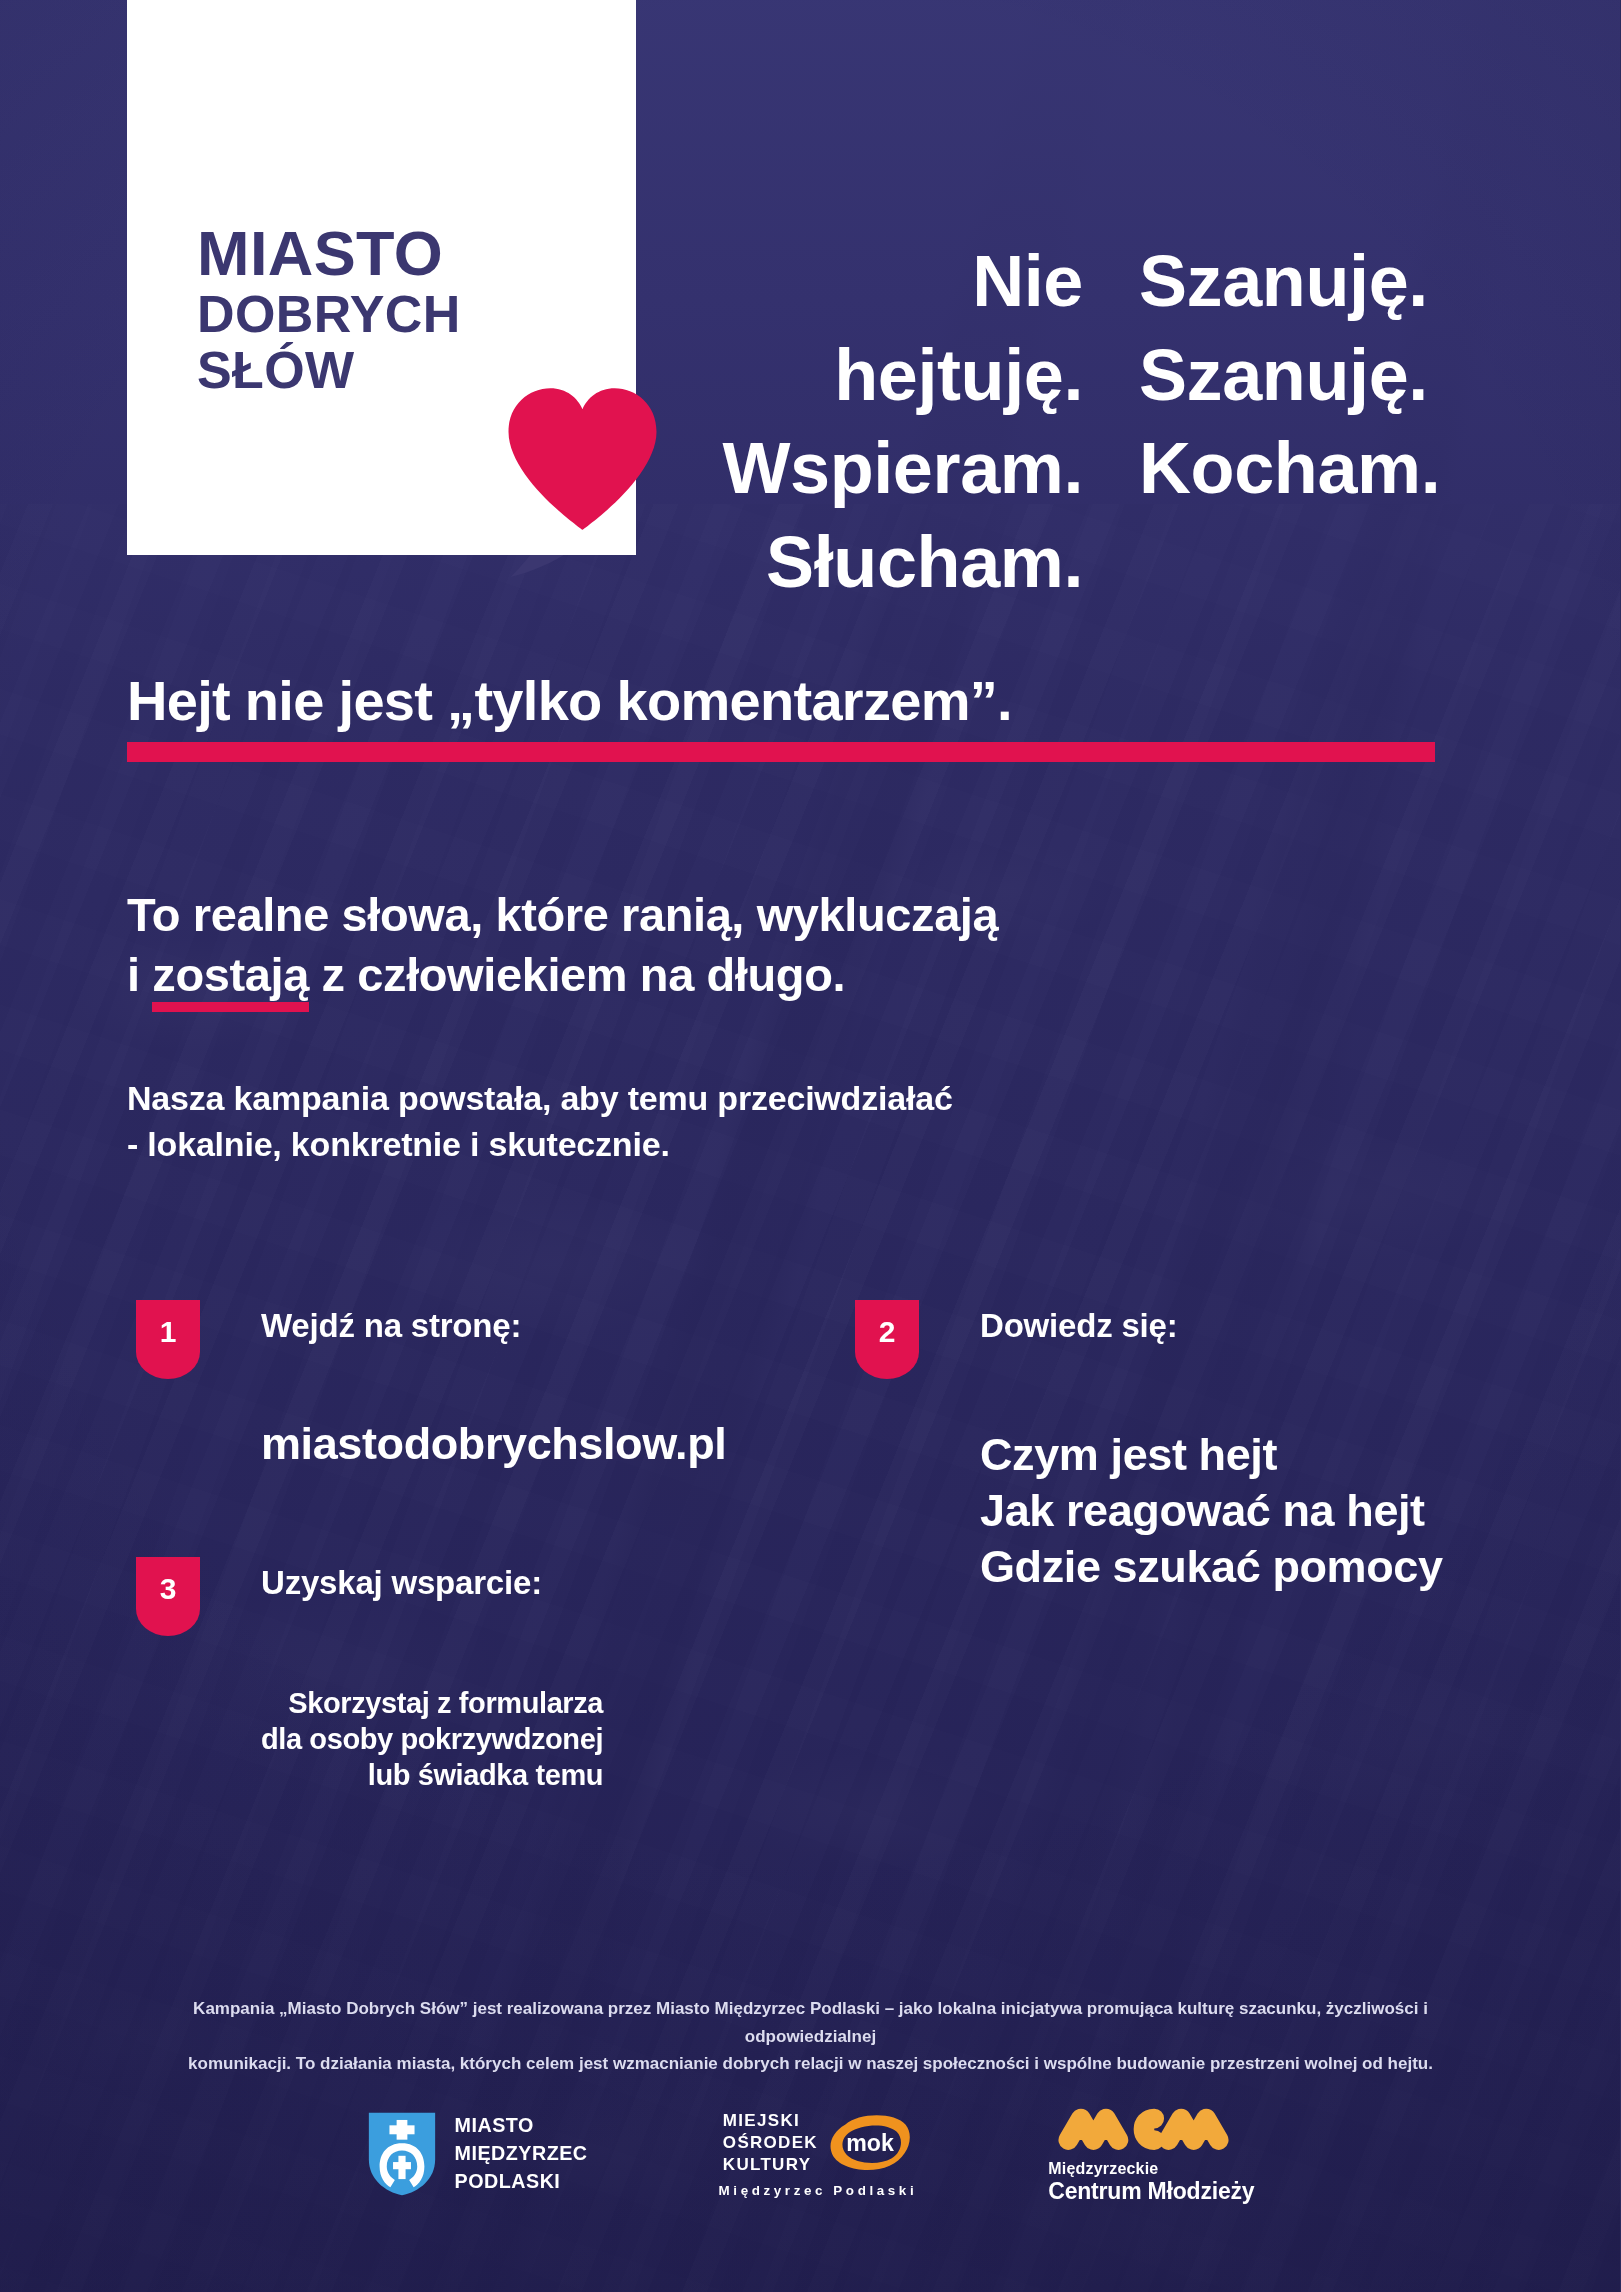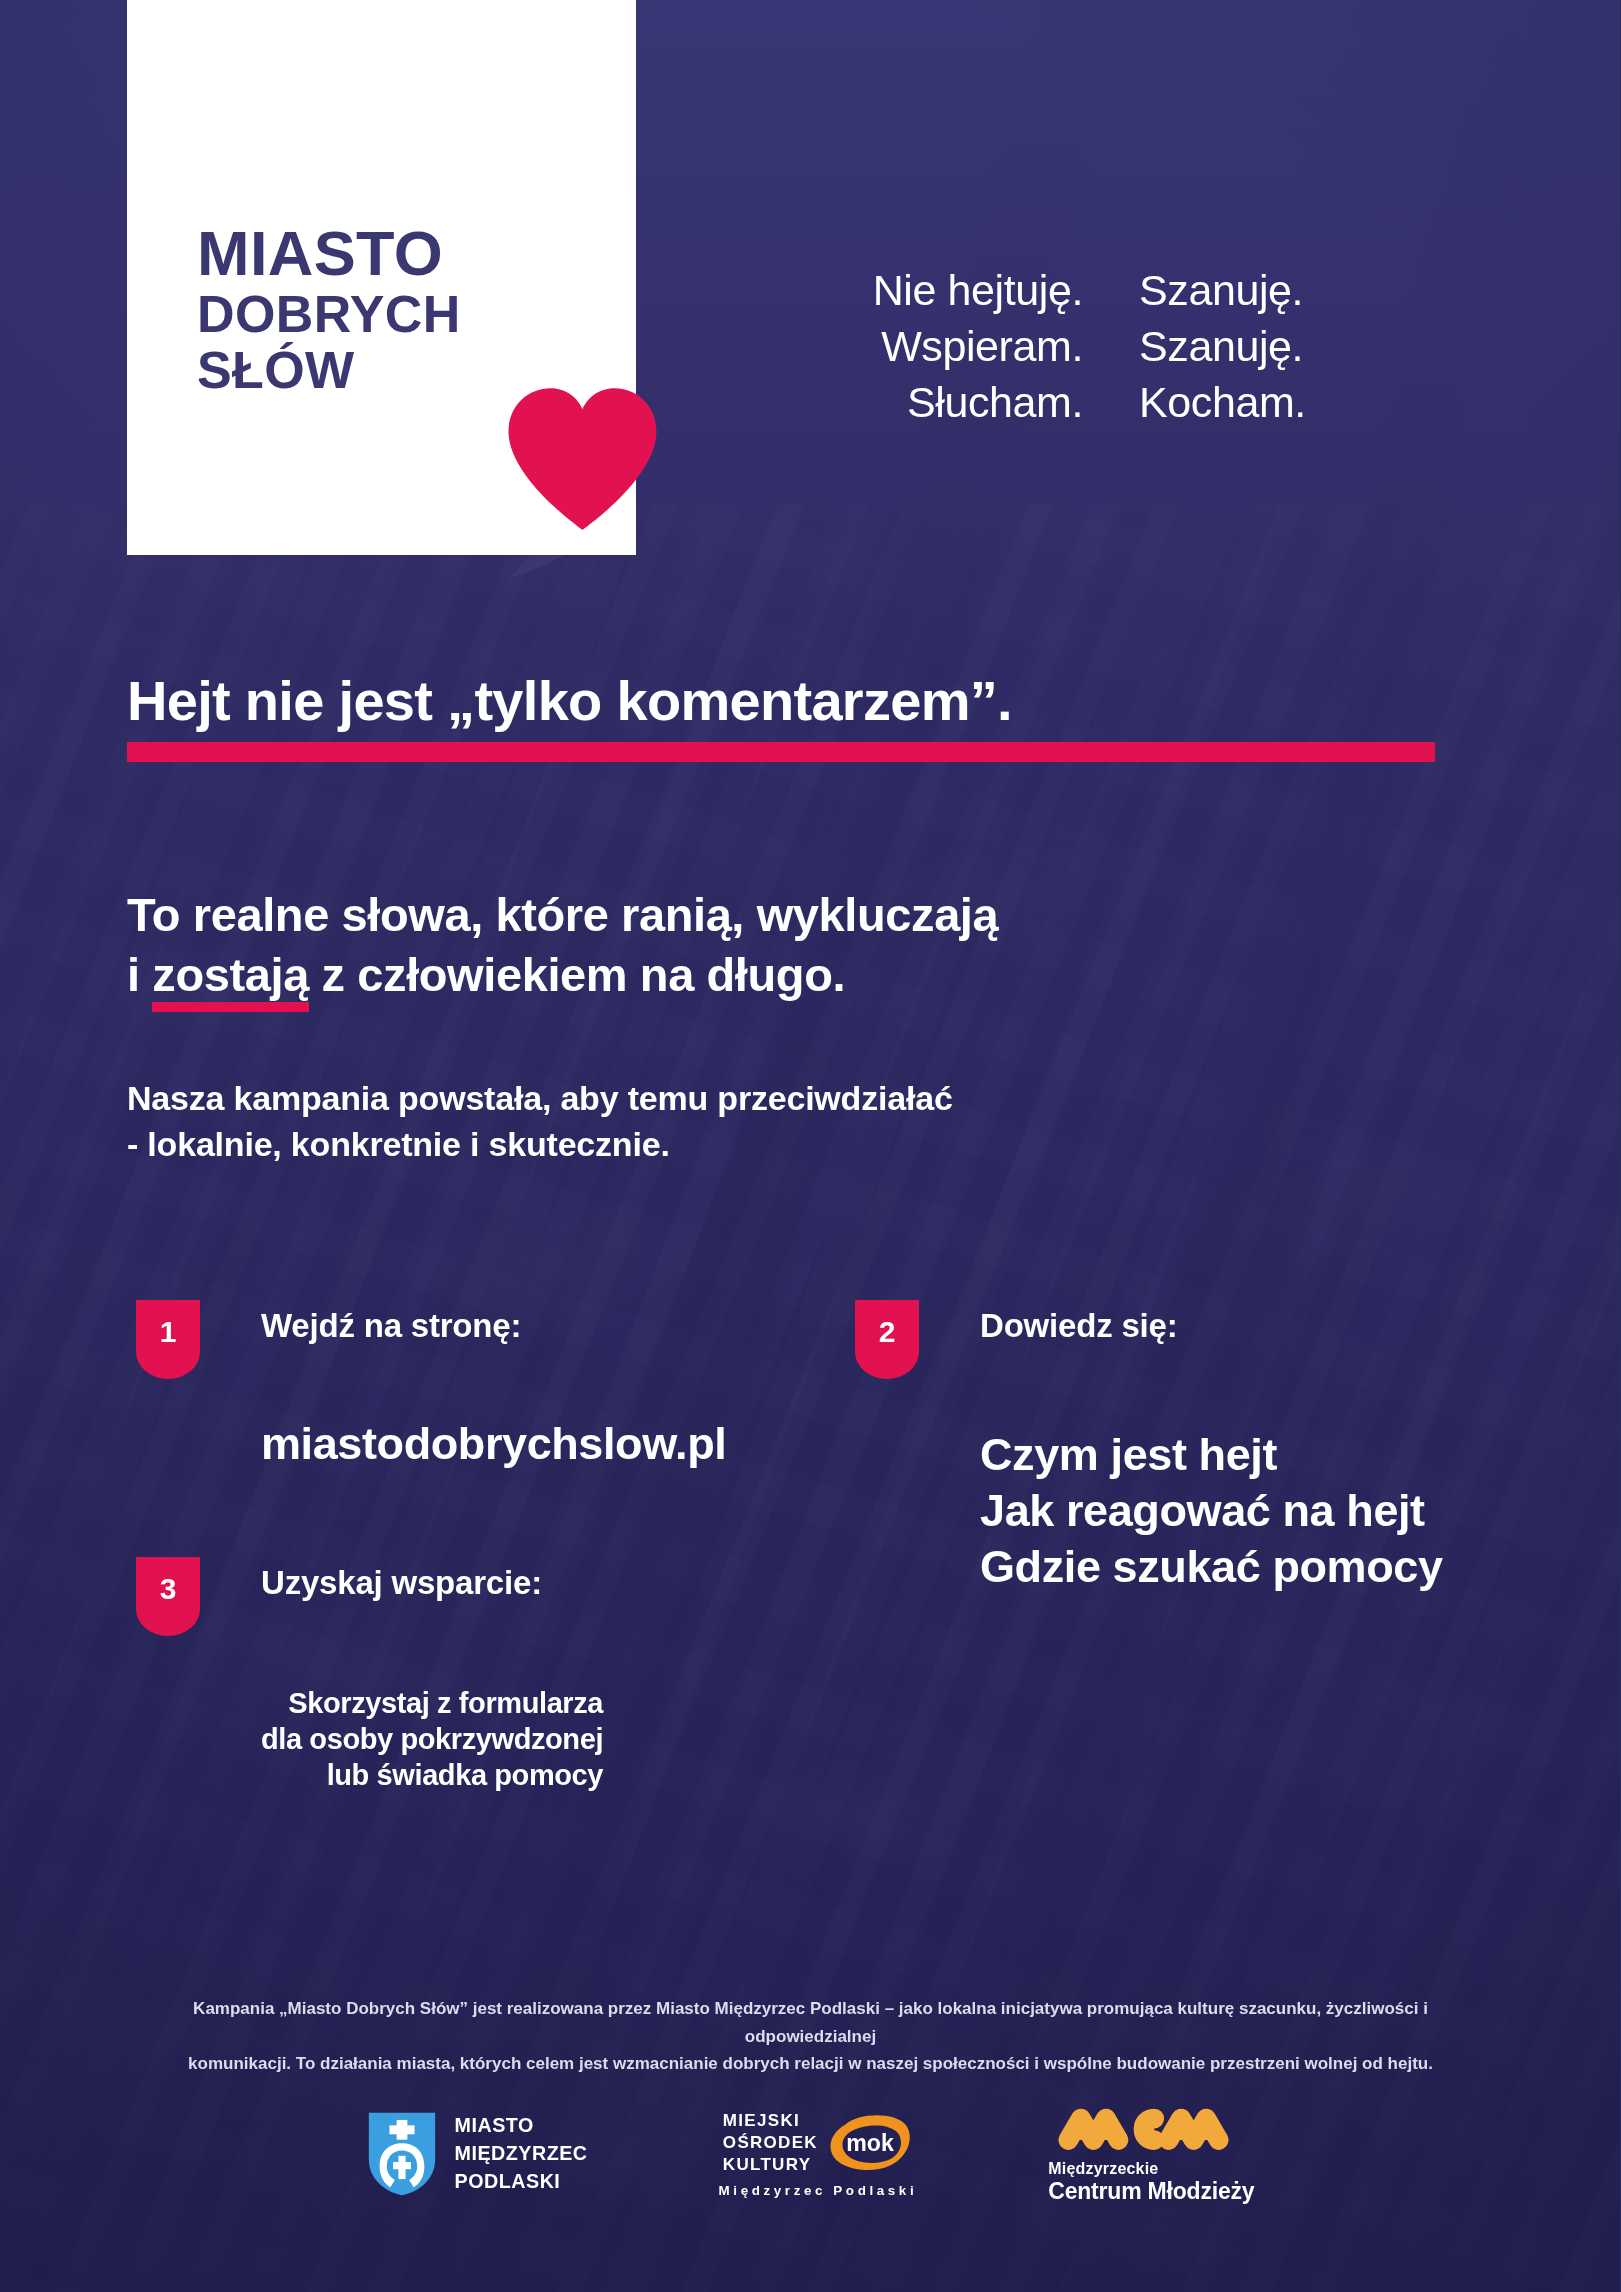--- a/index.html
+++ b/index.html
@@ -101,21 +101,21 @@
   }
   .heart{
     position:absolute; left:502px; top:385px; width:161px; height:148px; z-index:7;
   }
 
   
   .slogan{
     position:absolute; left:716px; top:235px; width:788px; z-index:5;
     display:flex; gap:56px; color:#fff;
   }
-  .slogan .col{ font-size:43px; font-weight:400; line-height:1.30; letter-spacing:-0.4px;margin-top:28px; }
+  .slogan .col{ font-size:72px; font-weight:700; line-height:1.30; letter-spacing:-0.4px; }
   .slogan .col.a{ text-align:right; width:367px; }
   .slogan .col.b{ text-align:left; }
 
   
   .headline-wrap{ position:absolute; left:127px; top:668px; z-index:5; }
   .headline{
     color:#fff; font-size:56px; font-weight:800; letter-spacing:-0.7px; white-space:nowrap;
   }
   .headline-bar{
     margin-top:9px; width:1308px; height:19.7px; background:#e1124f;
@@ -277,21 +277,21 @@
     </div>
 
     <div class="step" id="step3">
       <div class="badge">
         <span>3</span>
       </div>
       <div class="title">Uzyskaj wsparcie:</div>
       <div class="body">
         <div>Skorzystaj z formularza</div>
         <div>dla osoby pokrzywdzonej</div>
-        <div>lub świadka pomocy</div>
+        <div>lub świadka temu</div>
       </div>
     </div>
   </div>
 
   <div class="footer-note">
     <div>Kampania „Miasto Dobrych Słów” jest realizowana przez Miasto Międzyrzec Podlaski – jako lokalna inicjatywa promująca kulturę szacunku, życzliwości i odpowiedzialnej</div>
     <div>komunikacji. To działania miasta, których celem jest wzmacnianie dobrych relacji w naszej społeczności i wspólne budowanie przestrzeni wolnej od hejtu.</div>
   </div>
 
   <div class="partners">

